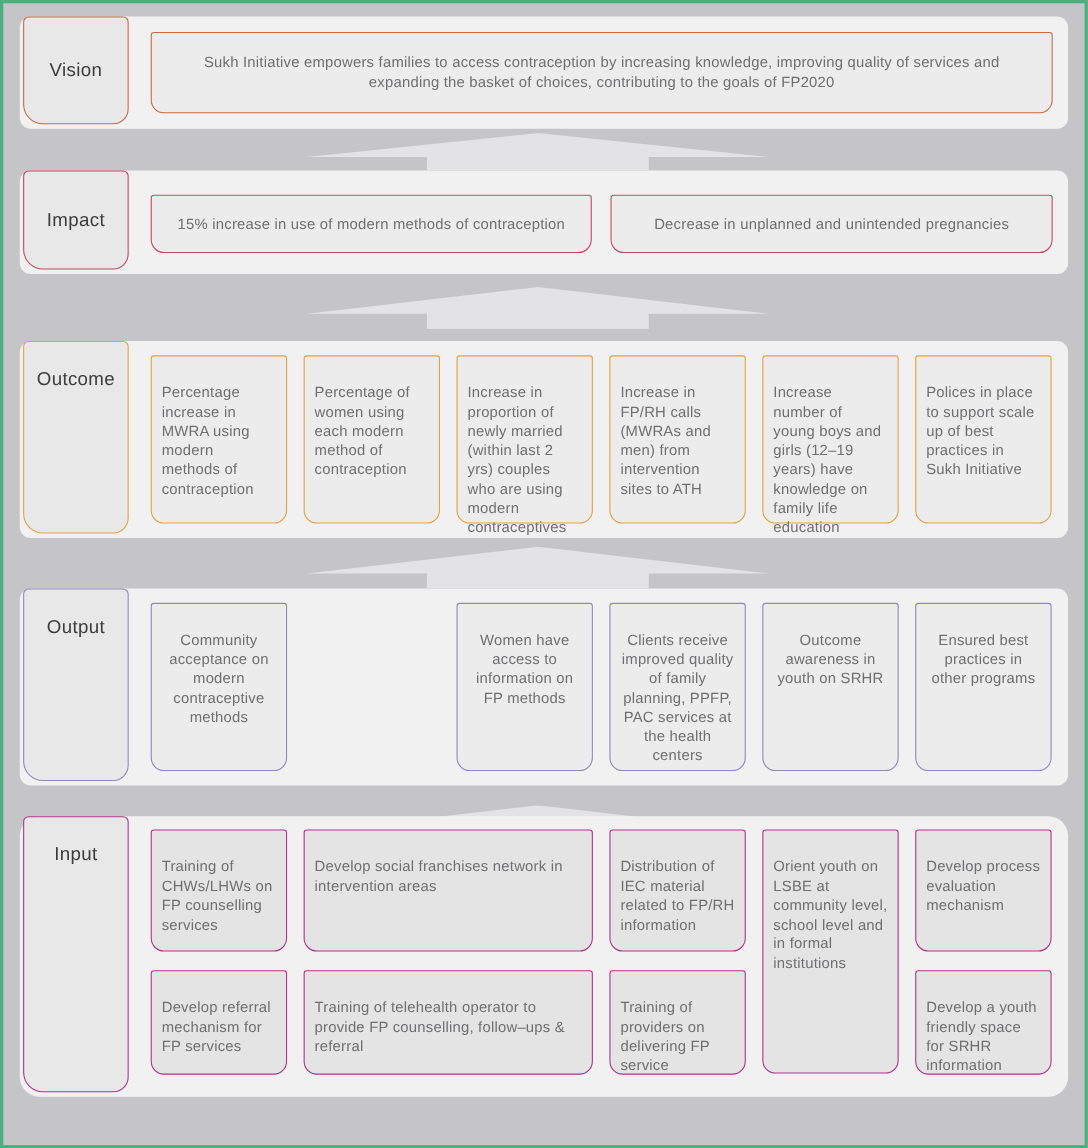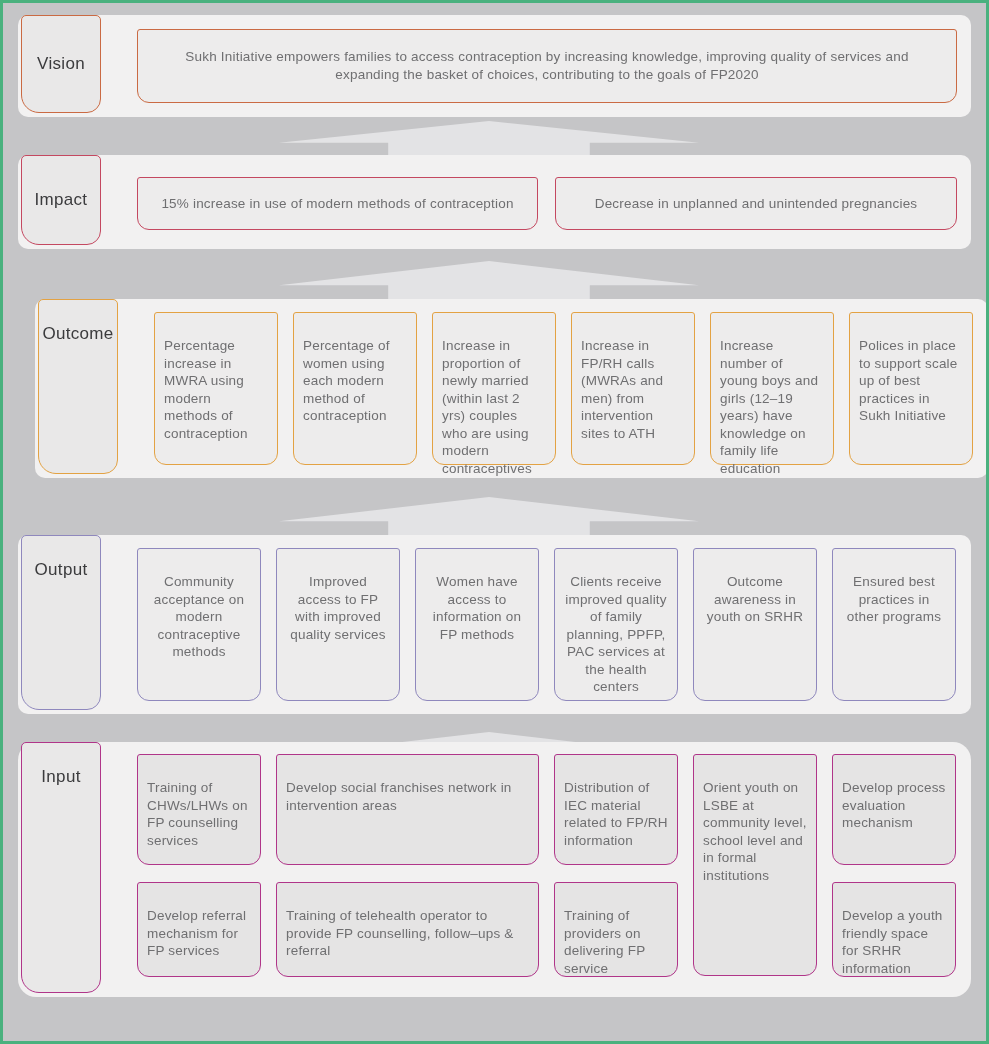--- a/index.html
+++ b/index.html
@@ -11,21 +11,21 @@
     background:var(--bg,#C5C5C7);
     font-family:"Liberation Sans","DejaVu Sans",sans-serif;
     overflow:hidden;
   }
   .panel{
     position:absolute;left:15px;width:953px;
     background:var(--panel,#F2F1F1);
     border-radius:10px;
   }
   .labelbox{
-    position:absolute;left:3px;top:0;bottom:4px;width:80px;
+    position:absolute;left:3px;top:0;bottom:4px;width:96px;
     box-sizing:border-box;
     background:var(--label,#E9E8E8);
     border:1.5px solid var(--row-color,#888);
     border-radius:5px 5px 14px 18px;
     display:flex;justify-content:center;align-items:flex-start;
     padding-top:24px;
     font-size:17px;color:var(--ltext,#3B3B3D);
     letter-spacing:0.3px;
   }
   .labelbox.vmid{align-items:center;padding-top:0;}
@@ -82,40 +82,39 @@
     <div class="box vcenter hcenter" style="left:119px;top:22px;width:401px;height:53px">
       <span>15% increase  in use of modern methods of contraception</span>
     </div>
     <div class="box vcenter hcenter" style="left:537px;top:22px;width:402px;height:53px">
       <span>Decrease in unplanned and unintended pregnancies</span>
     </div>
   </div>
 
   <div class="arrow" style="top:258px;height:38px"></div>
 
-  <div class="panel row-outcome" style="top: 296px; height: 179px; margin-left: 17px; --row-color: #E3A243;">
+  <div class="panel row-outcome" style="top: 307px; height: 179px; --row-color: #E3A243;">
     <div class="labelbox">
       <span>Outcome</span>
     </div>
     <div class="box g c1"><span>Percentage increase in MWRA using modern methods of contraception</span></div>
     <div class="box g c2"><span>Percentage of women using each modern method of contraception</span></div>
     <div class="box g c3"><span>Increase in proportion of newly married (within last 2 yrs) couples who are using modern contraceptives</span></div>
     <div class="box g c4"><span>Increase in FP/RH calls (MWRAs and men) from intervention sites to ATH</span></div>
     <div class="box g c5"><span>Increase number of young boys and girls (12–19 years) have knowledge on family life education</span></div>
     <div class="box g c6"><span>Polices in place to support scale up of best practices in Sukh Initiative</span></div>
   </div>
 
   <div class="arrow" style="top:494px;height:38px"></div>
 
   <div class="panel row-output" style="top: 532px; height: 179px; text-align: center; --row-color: #8F88BD;">
     <div class="labelbox">
       <span>Output</span>
     </div>
     <div class="box g c1"><span>Community acceptance on modern contraceptive methods</span></div>
-    <div class="box g c2"><span>Improved access to FP with improved quality services</span></div>
     <div class="box g c3"><span>Women have access to information on FP methods</span></div>
     <div class="box g c4"><span>Clients receive improved quality of family planning, PPFP, PAC services at the health centers</span></div>
     <div class="box g c5"><span>Outcome awareness in youth on SRHR</span></div>
     <div class="box g c6"><span>Ensured best practices in other programs</span></div>
   </div>
 
   <div class="arrow" style="top:729px;height:38px"></div>
 
   <div class="panel row-input" style="top: 739px; height: 255px; border-radius: 18px; --row-color: #B03589;">
     <div class="labelbox">

